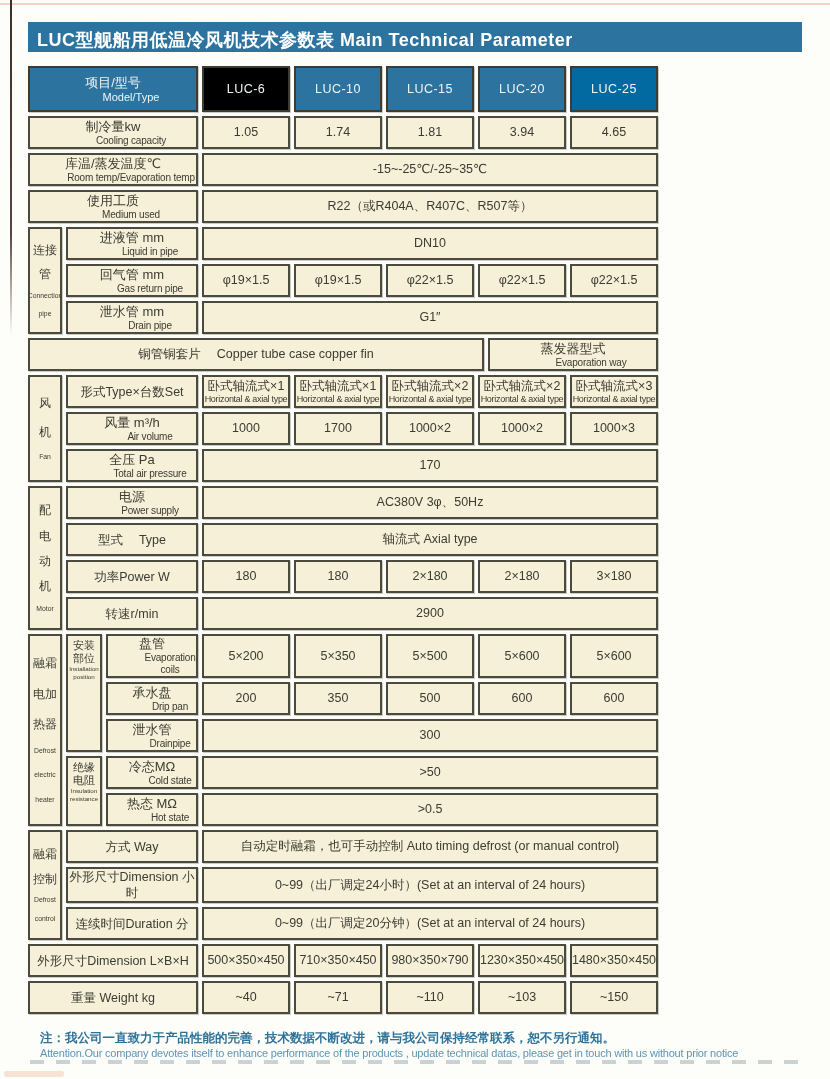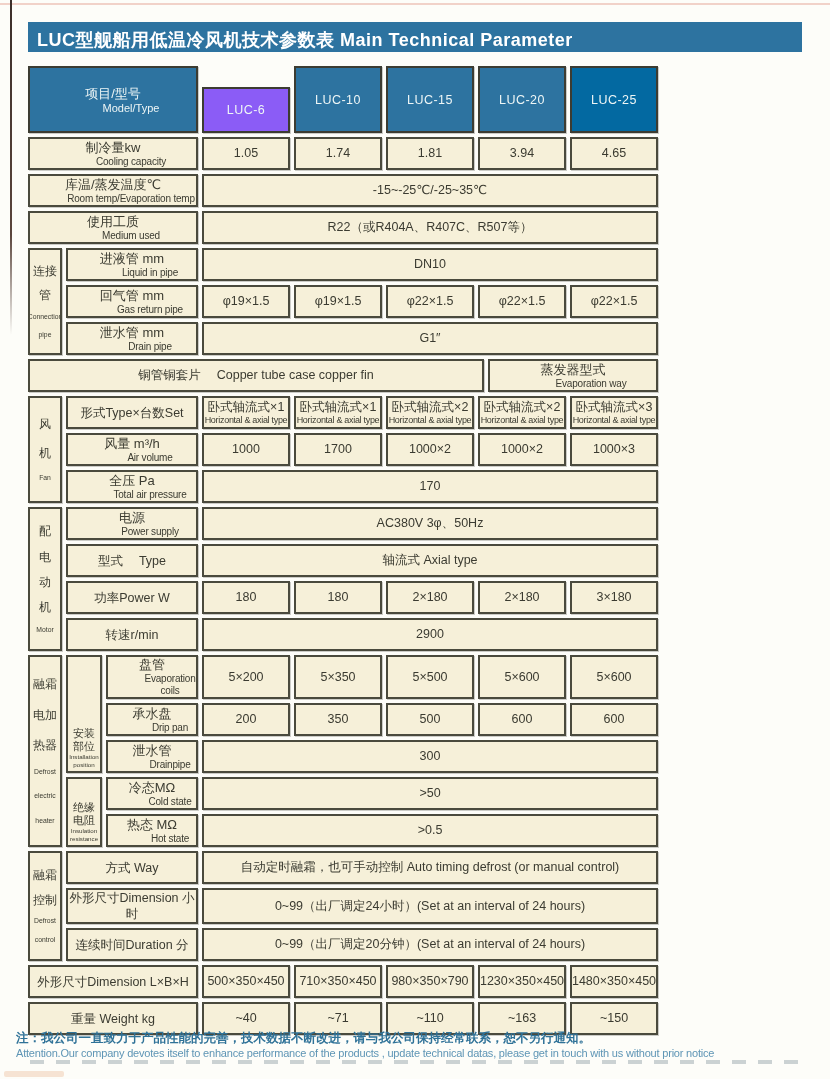--- a/index.html
+++ b/index.html
@@ -31,40 +31,40 @@
     background:#f6f0d9;border:2px solid #4a4a3d;box-sizing:border-box;
     display:flex;flex-direction:column;align-items:center;justify-content:center;
     min-height:33px;text-align:center;overflow:hidden;flex:1;
     box-shadow:1px 1px 0 rgba(60,60,50,.25);
   }
   .cell.label{flex:none;width:170px;}
   .sec{display:flex;gap:4px;}
   .sec>.rows,.blk>.rows{display:flex;flex-direction:column;gap:4px;flex:1;}
   .blk{display:flex;gap:4px;}
   .cell.grp{flex:none;width:34px;justify-content:space-evenly;padding:4px 0;}
-  .cell.subg{flex:none;width:36px;justify-content:flex-end;padding:3px 0;}
+  .cell.subg{flex:none;width:36px;justify-content:flex-start;padding:3px 0;}
   .sec.has-grp .cell.label{width:132px;}
   .blk.has-sub .cell.label{width:92px;}
 
   .lc{font-size:13px;line-height:16px;}
   .le{font-size:10px;line-height:12px;letter-spacing:-0.2px;padding-left:36px;}
   .lc.single{font-size:12.5px;}
   .val{font-size:12.5px;line-height:15px;}
   .val-en{font-size:9px;line-height:11px;letter-spacing:-0.3px;}
   .gcn{font-size:12px;line-height:14px;}
   .gen{font-size:6.8px;line-height:8px;white-space:nowrap;}
   .scn{font-size:11px;line-height:13px;}
   .sen{font-size:6.2px;line-height:7.5px;white-space:nowrap;}
 
   .hdr .cell{background:#2d73a0;border-color:#3c3c32;color:#eef6f6;min-height:46px;}
   .hdr .lc{font-size:13px;}
   .hdr .le{font-size:11px;letter-spacing:0;}
   .hdr .model{font-size:12.5px;letter-spacing:.5px;}
 
-  .notes{position:absolute;left:16px;top:1030px;width:786px;}
+  .notes{position:absolute;left:40px;top:1030px;width:786px;}
   .note-cn{font-size:12.5px;font-weight:bold;color:#2f7298;line-height:16px;}
   .note-en{font-size:11px;color:#5e95b5;line-height:15px;letter-spacing:-0.2px;white-space:nowrap;}
 </style>
 </head>
 <body>
 
 <div class="art-top-line"></div>
 <div class="art-left-stripe"></div>
 <div class="art-bottom-dashes"></div>
 <div class="art-bottom-smudge"></div>
@@ -73,21 +73,21 @@
   <span>LUC型舰船用低温冷风机技术参数表 Main Technical Parameter</span>
 </div>
 
 <div class="table-wrap">
   <div class="row hdr">
     <div class="cell label" style="background: rgb(45, 115, 160);">
       <span class="lc">项目/型号</span>
       <span class="le">Model/Type</span>
     </div>
 
-  <div class="cell" style="background: #8b5cf6; margin-top: 21px;">
+  <div class="cell" style="background: #000000;">
         <span class="model">LUC-6</span>
       </div>
       <div class="cell" style="background: rgb(45, 115, 160);">
         <span class="model">LUC-10</span>
       </div>
       <div class="cell" style="background: rgb(45, 115, 160);">
         <span class="model">LUC-15</span>
       </div>
       <div class="cell" style="background: rgb(45, 115, 160);">
         <span class="model">LUC-20</span>
@@ -486,21 +486,21 @@
           <div class="cell">
             <span class="val">~40</span>
           </div>
           <div class="cell">
             <span class="val">~71</span>
           </div>
           <div class="cell">
             <span class="val">~110</span>
           </div>
           <div class="cell">
-            <span class="val">~163</span>
+            <span class="val">~103</span>
           </div>
           <div class="cell">
             <span class="val">~150</span>
           </div>
         </div>
       </div>
     </div>
   </div>
 
 <div class="notes">

